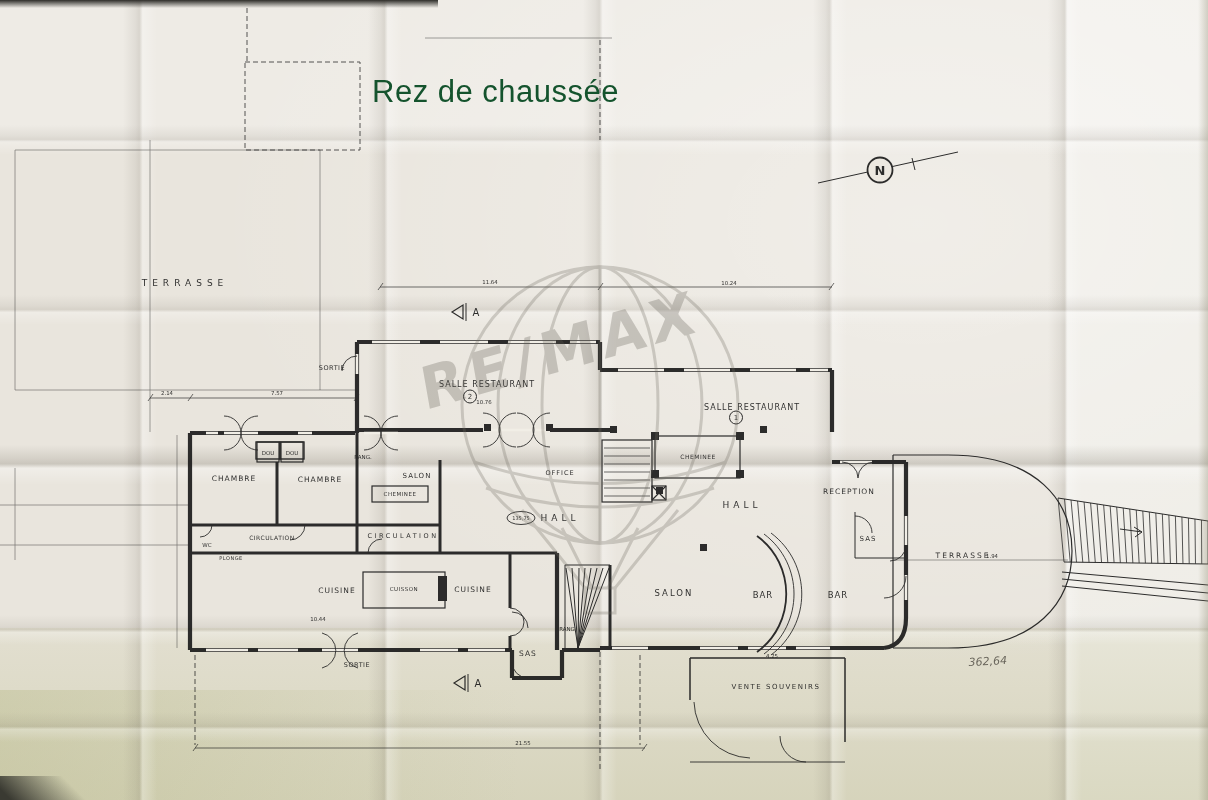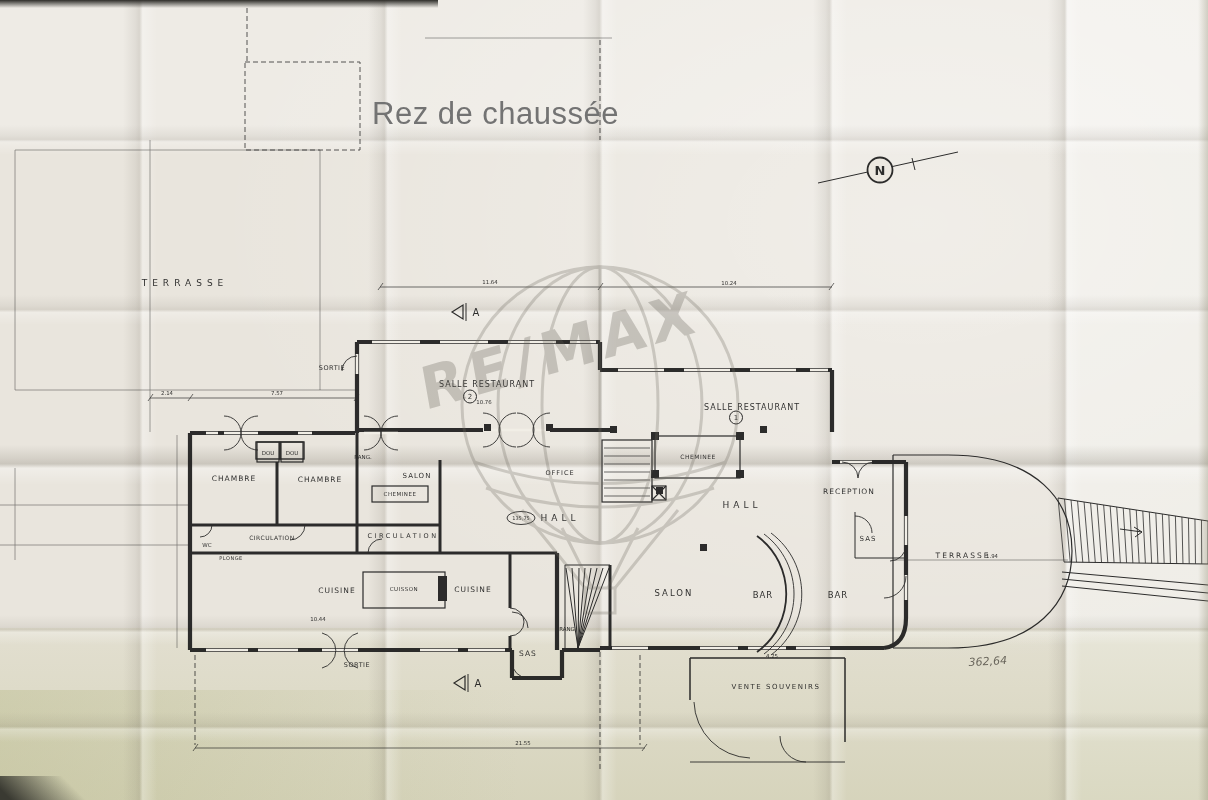--- a/index.html
+++ b/index.html
@@ -18,21 +18,21 @@
     background:linear-gradient(90deg,rgba(105,98,85,0) 0%,rgba(105,98,85,.10) 36%,rgba(110,102,88,.17) 48%,rgba(255,255,255,.30) 58%,rgba(255,255,255,0) 100%);}
   .fh{position:absolute;left:0;width:1208px;height:30px;pointer-events:none;
     background:linear-gradient(180deg,rgba(105,98,85,0) 0%,rgba(105,98,85,.09) 36%,rgba(110,102,88,.15) 48%,rgba(255,255,255,.28) 58%,rgba(255,255,255,0) 100%);}
   .fh.major{height:40px;
     background:linear-gradient(180deg,rgba(95,88,75,0) 0%,rgba(95,88,75,.15) 34%,rgba(95,88,75,.22) 47%,rgba(255,255,255,.34) 58%,rgba(255,255,255,0) 100%);}
   .edge-top{left:0;top:0;width:438px;height:8px;
     background:linear-gradient(180deg,#2f2e2a,rgba(47,46,42,0));}
   .edge-bl{left:0;top:776px;width:115px;height:24px;
     background:linear-gradient(45deg,#3a3a32 8%,rgba(58,58,50,0) 62%);}
   .edge-right{left:1198px;top:0;width:10px;height:800px;background:linear-gradient(90deg,rgba(150,146,120,0),rgba(140,136,110,.35));}
-  .title{position:absolute;left:372px;top:96px;font-size:31px;color:#737373;letter-spacing:.5px;}
+  .title{position:absolute;left:372px;top:74px;font-size:31px;color:#14532d;letter-spacing:.5px;}
   svg text{font-family:"DejaVu Sans",sans-serif;}
   .wm-text{font-family:"DejaVu Sans",sans-serif;font-weight:bold;}
 </style>
 </head>
 <body>
 
 <div class="photo">
 
   <div class="layer tint-top"></div>
   <div class="layer tint-right"></div>

